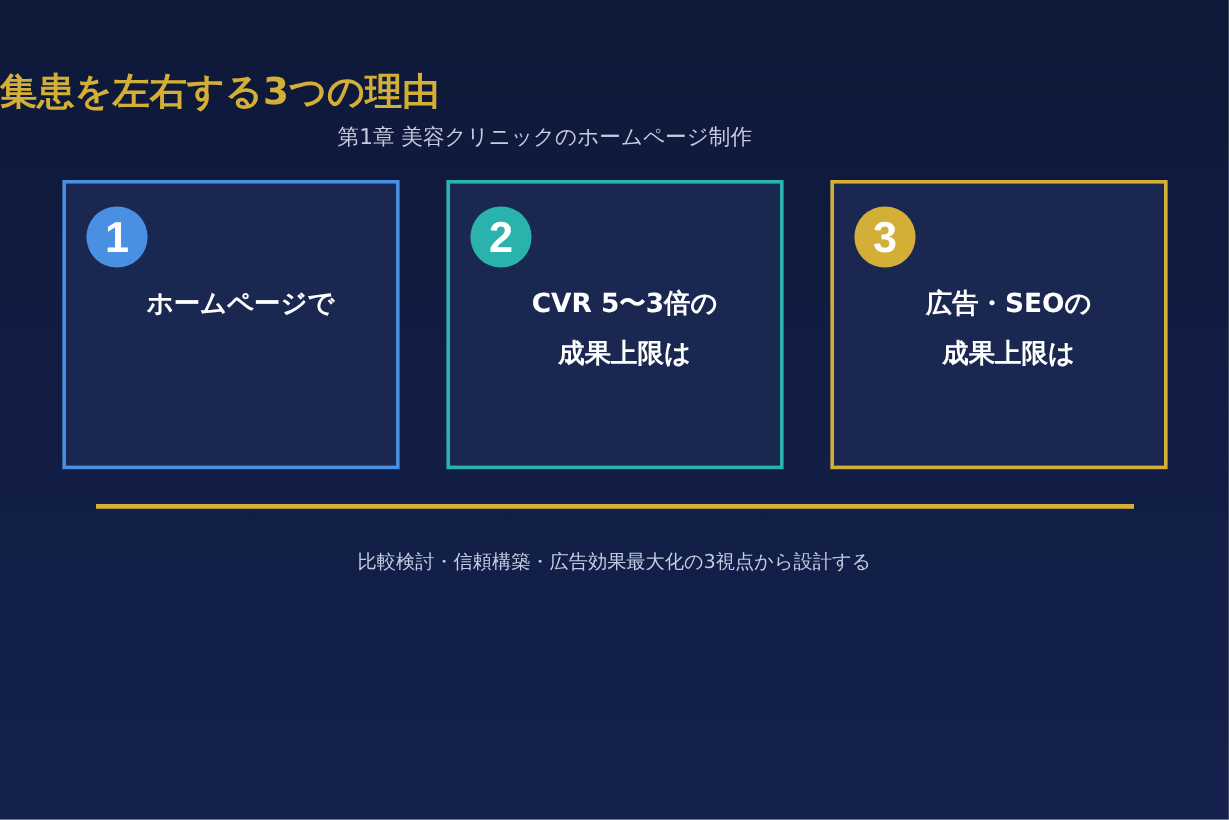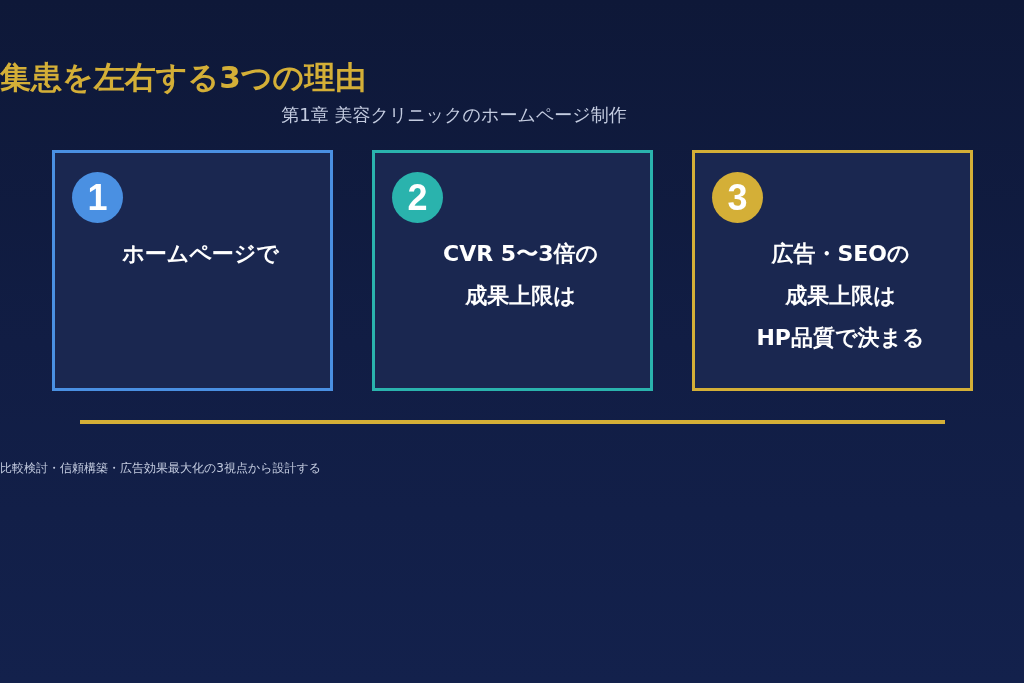--- a/index.html
+++ b/index.html
@@ -87,22 +87,23 @@
       left: 80px;
       width: 865px;
       height: 4px;
       background: #d4af37;
     }
     .footer {
       position: absolute;
       top: 456px;
       left: 0;
       width: 1024px;
+      text-align: center;
       color: #c4cce0;
-      font-size: 12px;
+      font-size: 16px;
       line-height: 24px;
     }
   </style>
 </head>
 <body>
 
 <div class="slide">
   <div class="title">集患を左右する3つの理由</div>
   <div class="subtitle">第1章 美容クリニックのホームページ制作</div>
 
@@ -119,20 +120,19 @@
       <div>CVR 5〜3倍の</div>
       <div>成果上限は</div>
     </div>
   </div>
 
   <div class="card c3" style="border-color:#d4af37;">
     <div class="badge" style="background:#d4af37;">3</div>
     <div class="card-text">
       <div>広告・SEOの</div>
       <div>成果上限は</div>
-      <div>HP品質で決まる</div>
     </div>
   </div>
 
   <div class="divider"></div>
 
   <div class="footer">比較検討・信頼構築・広告効果最大化の3視点から設計する</div>
 </div>
 
 </body></html>

